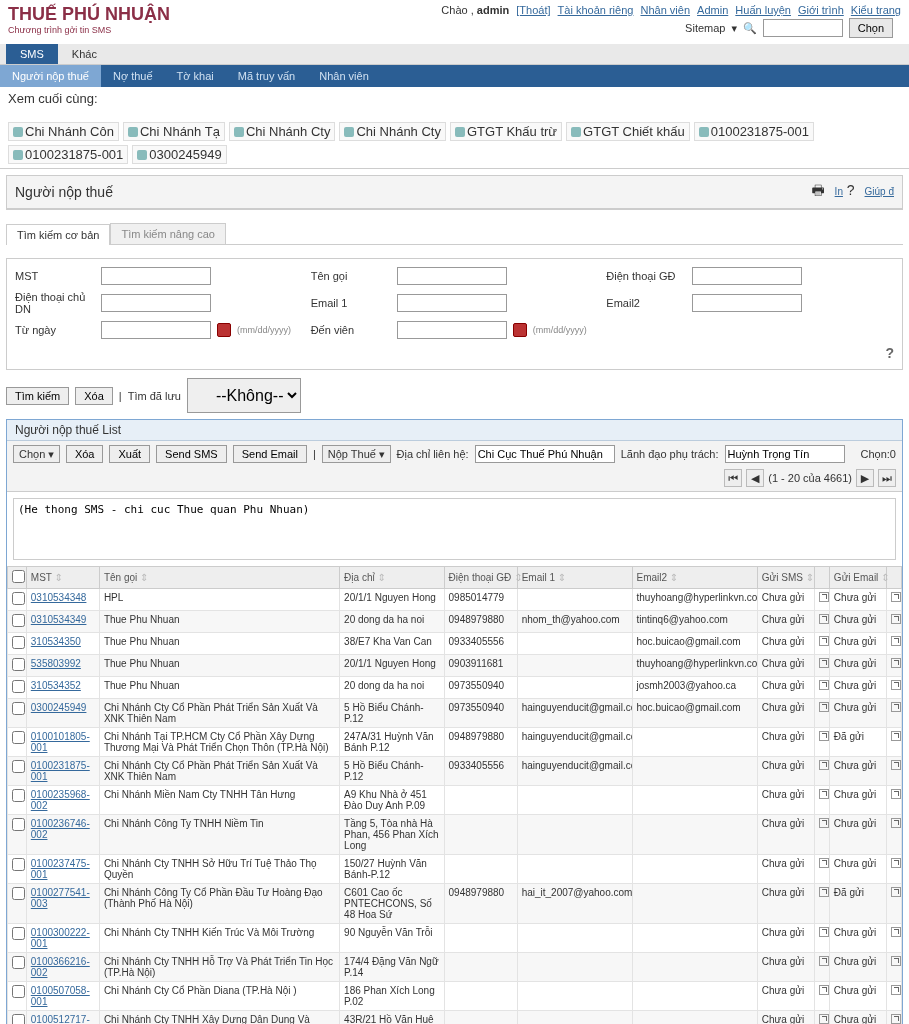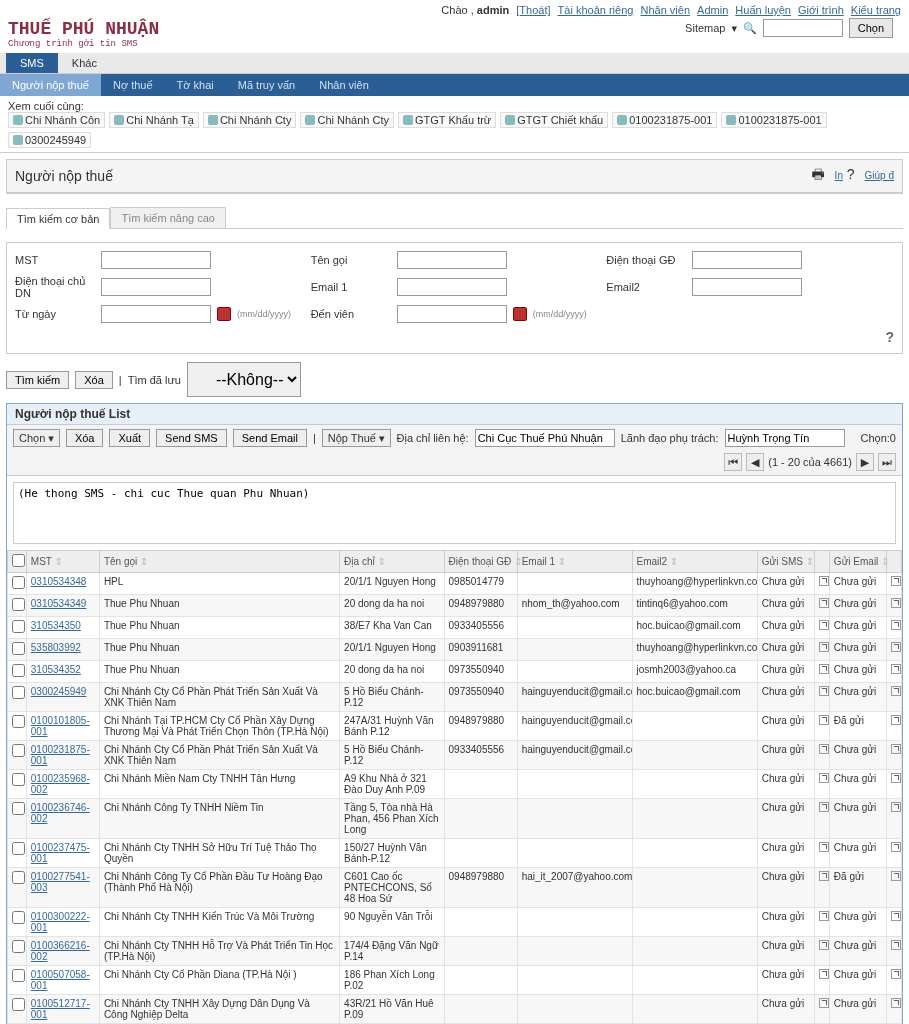--- a/index.html
+++ b/index.html
@@ -1,52 +1,52 @@
 <!DOCTYPE html>
 <html><head>
 <meta charset="utf-8">
 <style>
 * { box-sizing: border-box; margin: 0; padding: 0; }
 body { font-family: Arial, sans-serif; font-size: 11px; color: #333; background: #fff; }
 a { color: #35699c; text-decoration: none; }
 .header-top { display: flex; justify-content: space-between; align-items: flex-start; padding: 4px 8px; }
-.logo { font-family: Liberation Mono, monospace; margin-top: 15px; }
+.logo { font-family: Liberation Sans, sans-serif; }
 .logo .l1 { color: #8b2f47; font-size: 18px; font-weight: bold; }
 .logo .l2 { color: #8b2f47; font-size: 9px; }
 .top-links { text-align: right; font-size: 11px; }
 .top-links a { margin-left: 4px; text-decoration: underline; }
 .sitemap-row { display: flex; justify-content: flex-end; align-items: center; gap: 6px; padding: 2px 8px; font-size: 11px; }
 .sitemap-row input { border: 1px solid #999; height: 18px; width: 80px; padding: 0 2px; }
 .sitemap-row button { border: 1px solid #999; background: #e8e8e8; height: 20px; padding: 0 8px; font-size: 11px; }
 .tabs-main { background: #e9e9e9; border-bottom: 1px solid #ccc; display: flex; padding-left: 6px; }
 .tabs-main .tab { padding: 4px 14px; background: #e9e9e9; cursor: pointer; font-size: 11px; }
 .tabs-main .tab.active { background: #2b5e94; color: #fff; }
 .subtabs { background: #2b5e94; display: flex; }
 .subtabs .stab { padding: 5px 12px; color: #cfe0f1; cursor: pointer; font-size: 11px; }
 .subtabs .stab.active { background: #7ea7d3; color: #fff; }
-.recent { display: flex; flex-wrap: wrap; align-items: center; gap: 0; padding: 4px 8px; border-bottom: 1px solid #ccc; font-size: 11px; }
+.recent { display: flex; flex-wrap: wrap; align-items: center; gap: 16px; padding: 4px 8px; border-bottom: 1px solid #ccc; font-size: 13px; }
 .recent .ritem { display: flex; align-items: center; gap: 2px; border: 1px solid #ddd; padding: 1px 4px; background: #f9f9f9; }
 .recent .ritem .ric { width:10px; height:10px; background:#8bb; border-radius:2px; }
 .hdrbox { margin: 6px; border: 1px solid #ccc; }
 .hdrbox .hdrtitle { display:flex; justify-content:space-between; align-items:center; background: #f4f4f4; border-bottom: 1px solid #ccc; padding: 4px 8px; font-size: 14px; color: #333; }
 .hdrtitle-right a { font-size:10px; margin-left:6px; text-decoration:underline; }
 .searchtabs { display: flex; border-bottom: 1px solid #ccc; margin: 13px 6px; }
 .searchtabs .stt { padding: 4px 10px; background: #f0f0f0; border: 1px solid #ccc; border-bottom: none; cursor: pointer; font-size: 11px; }
 .searchtabs .stt.active { background: #fff; position: relative; top: 1px; }
 .searchtabs .stt:not(.active){ color:#888; }
 .searchform { border: 1px solid #ccc; margin: 0 6px; padding: 8px; }
 .sf-row { display: flex; gap: 8px; margin-bottom: 6px; }
 .sf-col { flex: 1; display: flex; align-items: center; gap: 6px; }
 .sf-col label { width: 80px; font-size: 11px; }
 .sf-col input { border: 1px solid #999; height: 18px; width: 110px; padding: 0 2px; font-size:11px; }
 .btn { border: 1px solid #999; background: #eee; padding: 2px 8px; font-size: 11px; cursor: pointer; }
 .actionrow { display: flex; align-items: center; gap: 6px; margin: 8px 6px 4px; }
 select { border: 1px solid #999; height: 35px; font-size: 16px; padding-left: 24px; }
 .listbox { margin: 6px; border: 1px solid #7ea7d3; }
-.listbox .listtitle { background: #e7eff7; border-bottom: 1px solid #bcd; padding: 3px 8px; font-weight: bold; font-size: 12px; color:#333; }
+.listbox .listtitle { background: #e7eff7; border-bottom: 1px solid #bcd; padding: 3px 8px; font-weight: normal; font-size: 12px; color:#333; }
 .listactions { display: flex; align-items: center; gap: 6px; padding: 4px 6px; background: #f3f3f3; border-bottom: 1px solid #ccc; flex-wrap: wrap; font-size:11px; }
 .listactions input[type=text]{ border:1px solid #999; height:18px; padding:0 2px; font-size:11px; }
 .msgbox { margin: 6px; border: 1px solid #ccc; padding: 4px; }
 .msgbox textarea { width: 100%; height: 50px; border: none; resize: none; font-size: 11px; }
 .tbl { width: 100%; border-collapse: collapse; font-size: 10px; table-layout:fixed; }
 .tbl th { background: #eee; border: 1px solid #ccc; padding: 3px 4px; text-align: left; color:#555; font-weight:normal; white-space:nowrap; }
 .tbl td { border: 1px solid #e3e3e3; padding: 3px 4px; vertical-align: top; overflow:hidden; }
 .tbl tr:nth-child(even) td { background: #f7f7f7; }
 .tbl a.mst { color: #35699c; text-decoration:underline; }
 .pager { display:flex; align-items:center; gap:4px; margin-left:auto; }
@@ -332,21 +332,21 @@
     <td></td>
     <td>Chưa gửi</td>
     <td><span class="link-icon"></span></td>
     <td>Chưa gửi</td>
     <td><span class="link-icon"></span></td>
   </tr>
         <tr>
     <td><input type="checkbox" style=""></td>
     <td><a class="mst">0100235968-002</a></td>
     <td>Chi Nhánh Miền Nam Cty TNHH Tân Hưng</td>
-    <td>A9 Khu Nhà ở 321 Đào Duy Anh P.09</td>
+    <td>A9 Khu Nhà ở 451 Đào Duy Anh P.09</td>
     <td></td>
     <td></td>
     <td></td>
     <td>Chưa gửi</td>
     <td><span class="link-icon"></span></td>
     <td>Chưa gửi</td>
     <td><span class="link-icon"></span></td>
   </tr>
         <tr>
     <td><input type="checkbox" style=""></td>

